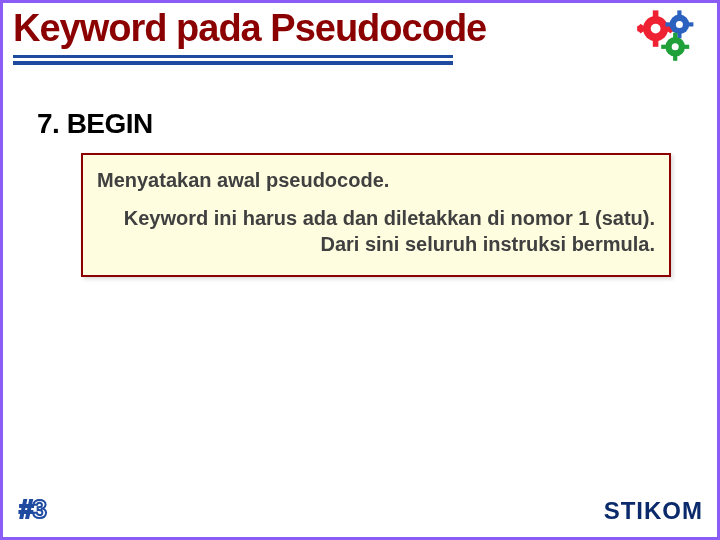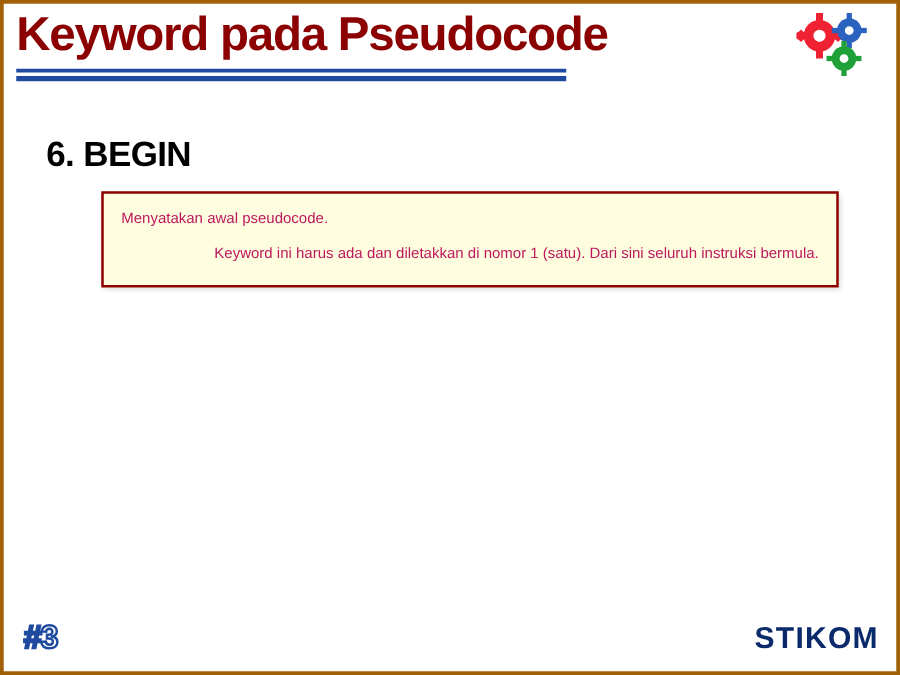--- a/index.html
+++ b/index.html
@@ -2,21 +2,21 @@
 <html><head>
 <meta charset="utf-8">
 <style>
   * { margin: 0; padding: 0; box-sizing: border-box; }
   html, body { width: 720px; height: 540px; font-family: Arial, Helvetica, sans-serif; background: #000; overflow: hidden; }
   .slide {
     position: relative;
     width: 720px;
     height: 540px;
     background: #fff;
-    border: 3px solid #a16207;
+    border: 3px solid #8b5cf6;
   }
   .title {
     position: absolute;
     top: 4px;
     left: 10px;
     font-size: 38px;
     font-weight: 900;
     color: #8b0000;
     letter-spacing: -1px;
   }
@@ -50,23 +50,23 @@
     position: absolute;
     top: 150px;
     left: 78px;
     width: 590px;
     background: #fffde0;
     border: 2px solid #8b0000;
     padding: 12px 14px 18px 14px;
     box-shadow: 2px 2px 4px rgba(0,0,0,0.15);
   }
   .content-box p {
-    font-size: 12px;
-    font-weight: 400;
-    color: #be185d;
+    font-size: 20px;
+    font-weight: 700;
+    color: #404040;
     line-height: 1.3;
   }
   .content-box p + p { margin-top: 12px; text-align: right; }
   .footer-left {
     position: absolute;
     bottom: 12px;
     left: 16px;
     font-size: 26px;
     font-weight: 900;
     color: #fff;
@@ -122,21 +122,21 @@
       <g fill="#1fa038">
           <rect x="-3" y="-20" width="6" height="8"></rect>
           <rect x="-3" y="12" width="6" height="8"></rect>
           <rect x="12" y="-3" width="8" height="6"></rect>
           <rect x="-20" y="-3" width="8" height="6"></rect>
         </g>
       <circle cx="0" cy="0" r="5" fill="#fff"></circle>
     </g>
   </svg>
 
-  <div class="subheader">6. BEGIN</div>
+  <div class="subheader">7. BEGIN</div>
 
   <div class="content-box">
     <p>Menyatakan awal pseudocode.</p>
     <p>Keyword ini harus ada dan diletakkan di nomor 1 (satu). Dari sini seluruh instruksi bermula.</p>
   </div>
 
   <div class="footer-left">#3</div>
   <div class="footer-right">STIKOM</div>
 
 </div>

